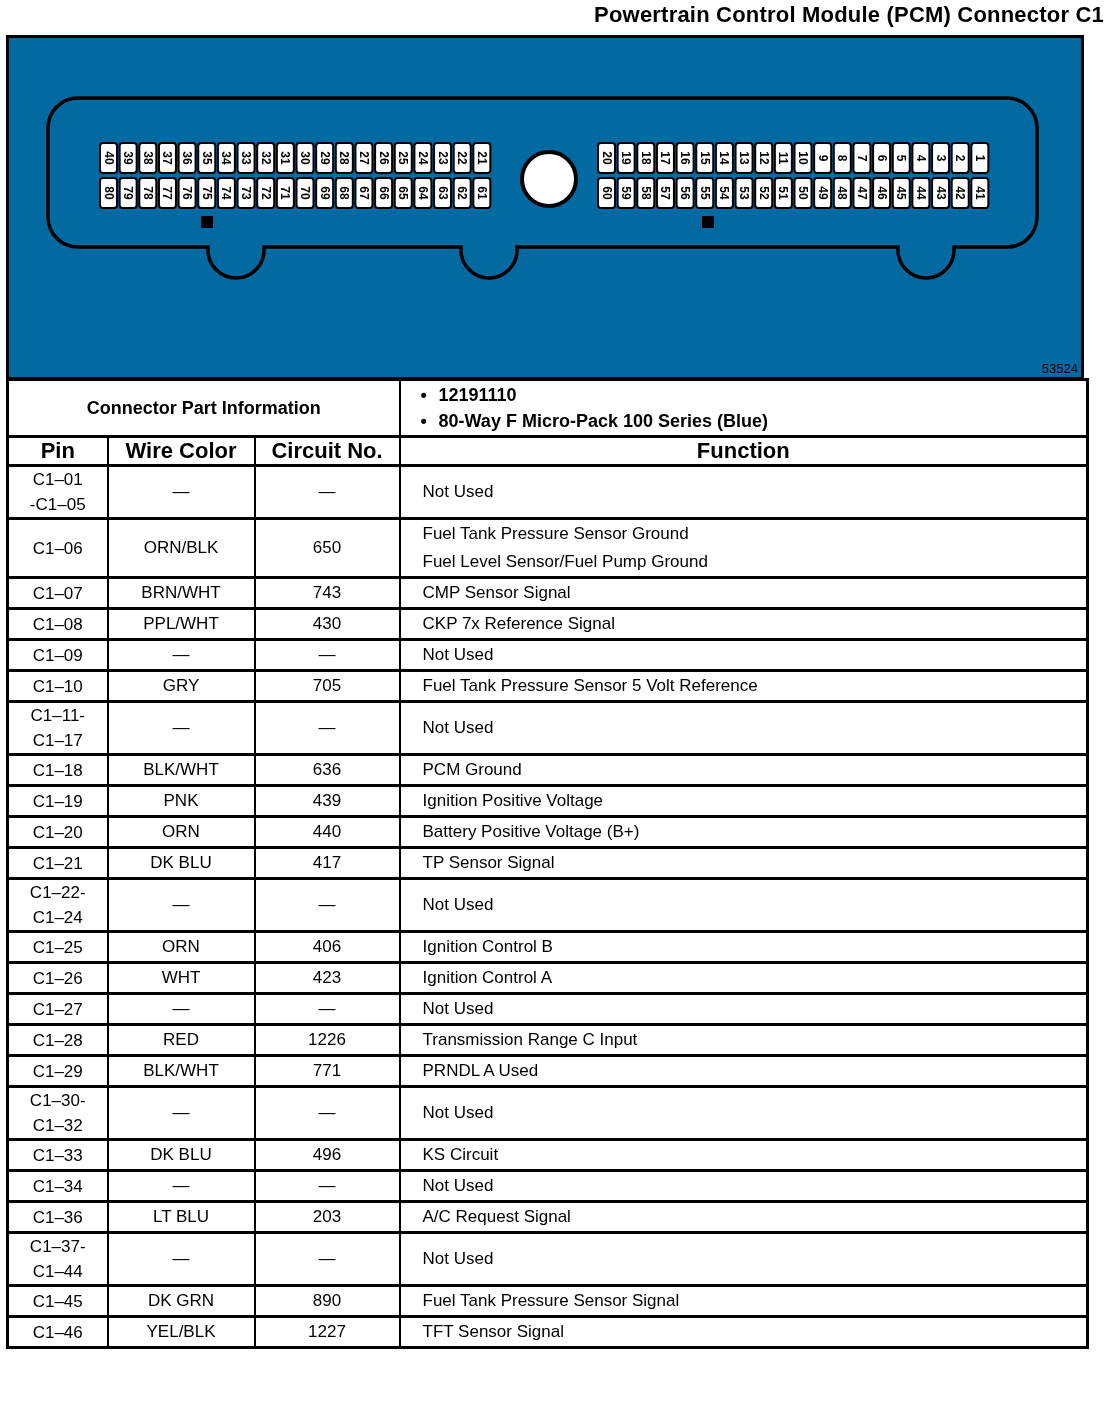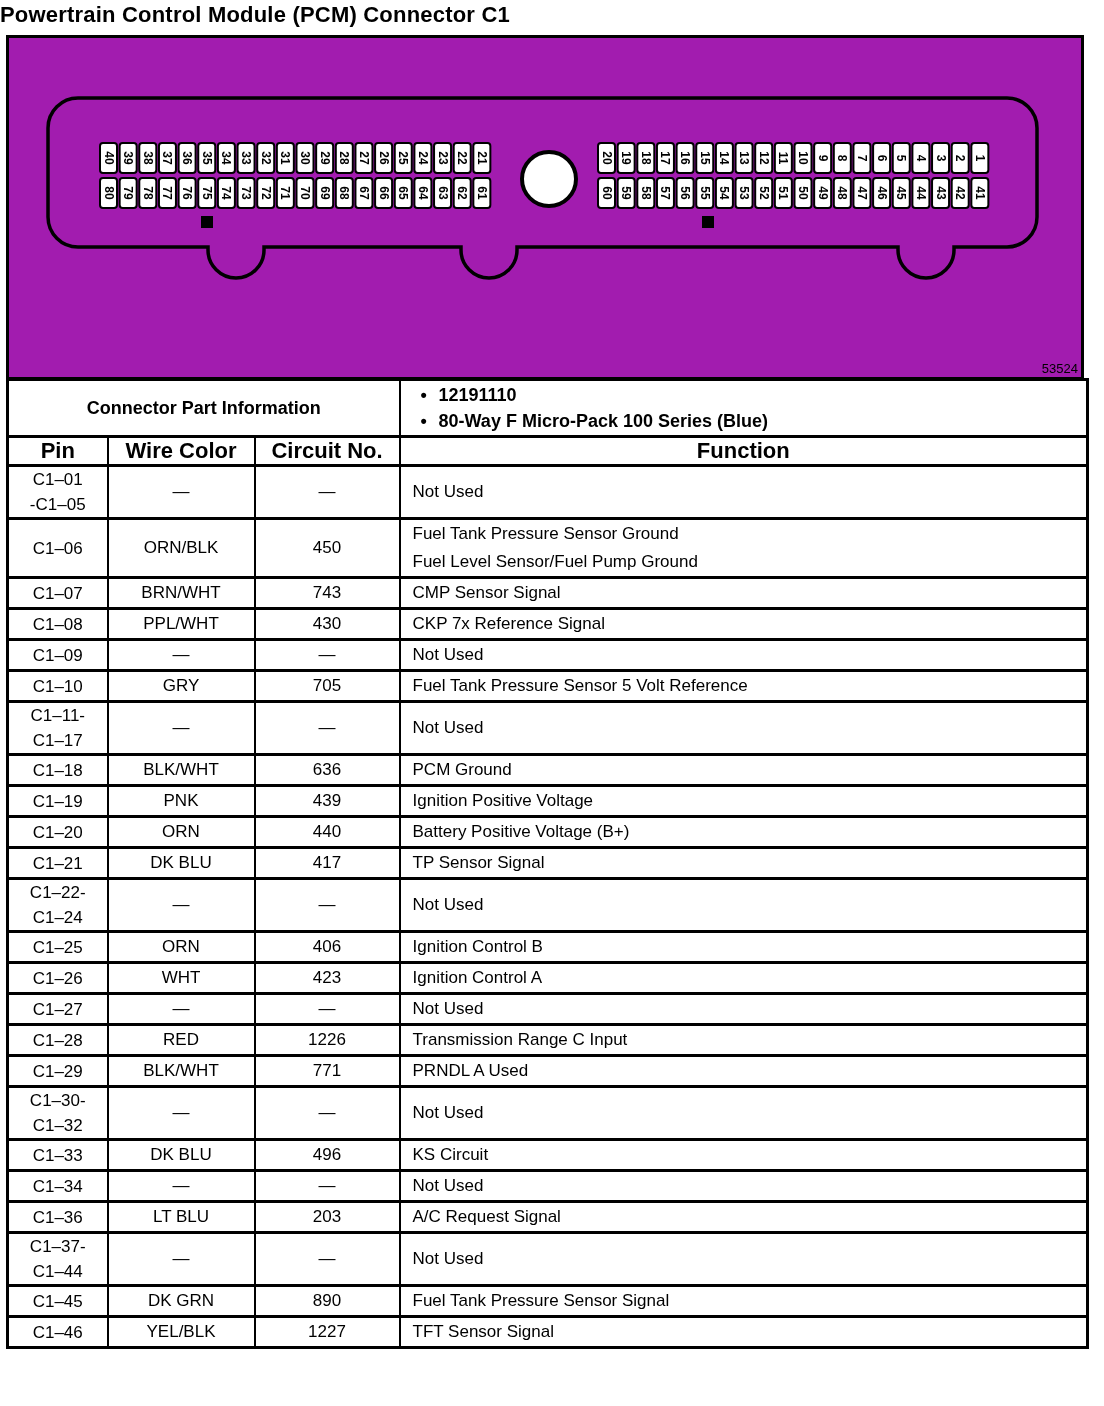--- a/index.html
+++ b/index.html
@@ -1,26 +1,26 @@
 <!DOCTYPE html>
 <html><head>
 <meta charset="utf-8">
 <style>
   * { box-sizing: border-box; }
   html,body { margin:0; padding:0; background:#fff; }
   body { width:1104px; height:1406px; font-family:"Liberation Sans", sans-serif; color:#000; position:relative; }
 
   .page-title {
     position:absolute; top:2px; left:0; width:1104px;
-    text-align:left; font-size:22px; font-weight:bold; letter-spacing:0.2px;
+    text-align:right; font-size:22px; font-weight:bold; letter-spacing:0.2px;
   }
 
   .diagram-box {
     position:absolute; left:6px; top:35px; width:1078px; height:345px;
-    border:3px solid #000; background:#a21caf;
+    border:3px solid #000; background:#0369a1;
   }
   .diagram-box svg { display:block; width:1072px; height:339px; }
   .pin-box { fill:#fff; stroke:#000; stroke-width:2; }
   .pin-num { font-family:"Liberation Sans",sans-serif; font-size:12px; font-weight:bold; fill:#000;
              text-anchor:middle; dominant-baseline:central; }
   .outline { fill:none; stroke:#000; stroke-width:3.5; }
   .fig-num { position:absolute; right:3px; bottom:1px; font-size:13px; }
 
   table.pin-table {
     position:absolute; left:6px; top:378px; width:1083px;
@@ -37,21 +37,21 @@
     padding:0; vertical-align:middle; background:#fff;
   }
   th { font-weight:bold; font-size:22px; text-align:center; }
   .part-info-cell { height:57px; text-align:center; font-weight:bold; font-size:18px; }
   .part-info-list { text-align:left; }
   .part-info-item { font-weight:bold; font-size:18px; line-height:26px; padding-left:38px; position:relative; }
   .part-info-item::before { content:"\2022"; position:absolute; left:20px; }
   .col-head { height:29px; }
   tbody td { height:29px; text-align:center; }
   tbody td.c-pin div { line-height:25px; }
-  tbody td.c-func { text-align:left; padding-left:12px; }
+  tbody td.c-func { text-align:left; padding-left:22px; }
   tbody td.c-func div { line-height:28px; }
 </style>
 </head>
 <body>
 
 <div class="page-title">Powertrain Control Module (PCM) Connector C1</div>
 
 <div class="diagram-box">
   <svg id="connector-svg" viewBox="0 0 1072 339" xmlns="http://www.w3.org/2000/svg">
     <path class="outline" d="M 69 60 H 998 A 30 30 0 0 1 1028 90 V 179 A 30 30 0 0 1 998 209
@@ -267,21 +267,21 @@
         </td>
       </tr>
       <tr>
         <td class="c-pin">
           <div>C1–06</div>
         </td>
         <td class="c-wire">
           <div>ORN/BLK</div>
         </td>
         <td class="c-circ">
-          <div>450</div>
+          <div>650</div>
         </td>
         <td class="c-func">
           <div>Fuel Tank Pressure Sensor Ground</div>
           <div>Fuel Level Sensor/Fuel Pump Ground</div>
         </td>
       </tr>
       <tr>
         <td class="c-pin">
           <div>C1–07</div>
         </td>

